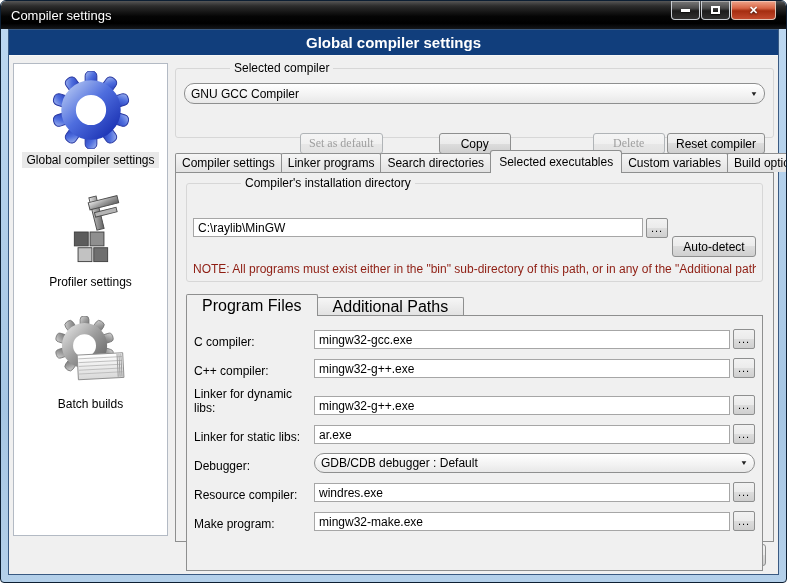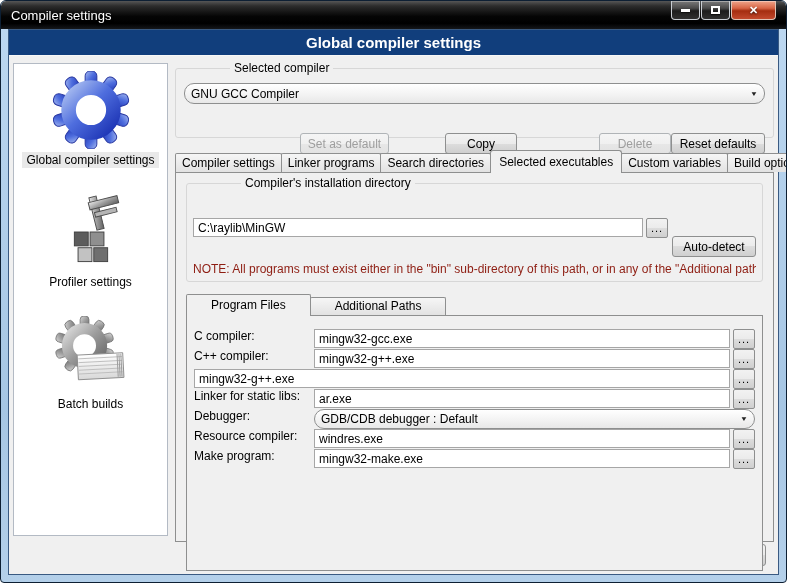--- a/index.html
+++ b/index.html
@@ -50,21 +50,21 @@
   .combo { border:1px solid #8e8f8f; border-radius:10px; height:21px;
            background:linear-gradient(#ffffff,#f3f3f3 55%,#e8e8e8);
            display:flex; align-items:center; padding:0 6px; font-size:12px; cursor:default; }
   .combo .arrow { margin-left:auto; font-size:8px; color:#222; transform:scaleY(.8); }
 
   .btn { font-family:"Liberation Sans", sans-serif; font-size:12px; height:21px;
          border:1px solid #8e8f8f; border-radius:3px; padding:0 8px; color:#000;
          display:inline-flex; align-items:center; justify-content:center; white-space:nowrap;
          background:linear-gradient(#f2f2f2,#ebebeb 50%,#dddddd 50%,#cfcfcf); cursor:default; }
   .btn.disabled { color:#9e9e9e; border-color:#b0b4b7;
-         background:linear-gradient(#f5f5f5,#f0f0f0 50%,#e7e7e7 50%,#e2e2e2); }
+         background:linear-gradient(#f5f5f5,#f0f0f0 50%,#e7e7e7 50%,#e2e2e2);font-family:Liberation Serif, serif; }
   .btn.default-ok { border-color:#3c7fb1;
          background:linear-gradient(#eaf6fd,#d9f0fc 50%,#bee6fd 50%,#a7d9f5);
          box-shadow:0 0 3px #74a9cf; }
 
   .comp-btnrow { display:flex; margin-top:7px; align-items:center; }
   .b-setdef { margin-left:116px; min-width:68px; }
   .b-copy   { margin-left:56px; min-width:72px; }
   .b-rename { margin-left:5px;  min-width:72px;margin-top:44px; }
   .b-delete { margin-left:5px;  min-width:72px; }
   .b-reset  { margin-left:auto; min-width:94px; }
@@ -86,28 +86,28 @@
   .tinput { border:1px solid #a6a6a6; height:19px; font-family:"Liberation Sans", sans-serif;
             font-size:12px; padding:0 4px; background:#fff; width:100%; }
   .browse { width:22px; min-width:22px; height:20px; padding:0; font-size:11px; letter-spacing:1px;
             border-radius:2px; margin-left:3px; }
   .autodetect { height:21px; margin-left:4px; min-width:84px;margin-top:38px; }
   .note { font-size:12px; color:#8e1d12; margin-top:5px; white-space:nowrap; overflow:hidden; }
 
   
   .notebook { margin:12px 2px 0 2px; }
   .subtabs { display:flex; align-items:flex-end; }
-  .subtab { height:18px; line-height:17px; padding:0 24px; font-size:12px;
+  .subtab { height:18px; line-height:17px; padding:0 15px; font-size:16px;
             border:1px solid #8e8f8f; border-bottom:none; border-radius:2px 2px 0 0;
             background:linear-gradient(#f6f6f6,#e2e2e2); margin-right:-1px; position:relative; z-index:1; cursor:default; }
   .subtab.active { height:22px; line-height:21px; background:#f0f0f0; margin-bottom:-1px; z-index:3; }
   .subpanel { border:1px solid #8e8f8f; background:#f0f0f0; position:relative; z-index:2;
               height:256px; padding:13px 7px 6px 7px; }
 
-  .frow { display:flex; align-items:flex-start; }
+  .frow { display:flex; align-items:flex-end; margin-bottom:9px; }
   .frow-label { width:120px; min-width:120px; font-size:12px; }
   .frow .combo { flex:1; height:20px; }
 
   
   .footer { position:absolute; right:12px; bottom:8px; display:flex;text-decoration:underline; }
   .footer .btn { min-width:70px; height:22px; }
   .b-cancel { margin-left:15px;padding-left:40px; }
 </style>
 </head>
 <body>
@@ -242,21 +242,21 @@
         <span class="group-label">Selected compiler</span>
         <div class="combo">
           <span>GNU GCC Compiler</span>
           <span class="arrow">▼</span>
         </div>
         <div class="comp-btnrow">
           <button class="btn disabled b-setdef">Set as default</button>
           <button class="btn b-copy">Copy</button>
           <button class="btn b-rename">Rename</button>
           <button class="btn disabled b-delete">Delete</button>
-          <button class="btn b-reset">Reset defaults</button>
+          <button class="btn b-reset">Reset compiler</button>
         </div>
       </div>
 
       <div class="tabstrip">
         <div class="tab">Compiler settings</div>
         <div class="tab">Linker programs</div>
         <div class="tab">Search directories</div>
         <div class="tab active">Selected executables</div>
         <div class="tab">Custom variables</div>
         <div class="tab">Build options</div>
@@ -288,20 +288,21 @@
               <button class="btn browse">...</button>
             </div>
 
             <div class="frow">
               <span class="frow-label">C++ compiler:</span>
               <input class="tinput" type="text" value="mingw32-g++.exe" style="">
               <button class="btn browse">...</button>
             </div>
 
             <div class="frow">
+              <span class="frow-label">Linker for dynamic libs:</span>
               <input class="tinput" type="text" value="mingw32-g++.exe" style="">
               <button class="btn browse">...</button>
             </div>
 
             <div class="frow">
               <span class="frow-label">Linker for static libs:</span>
               <input class="tinput" type="text" value="ar.exe" style="">
               <button class="btn browse">...</button>
             </div>
 

